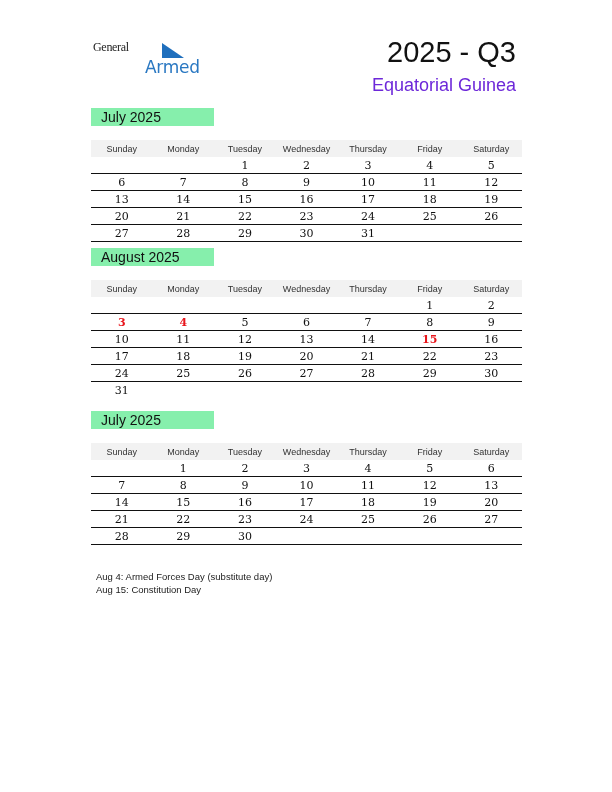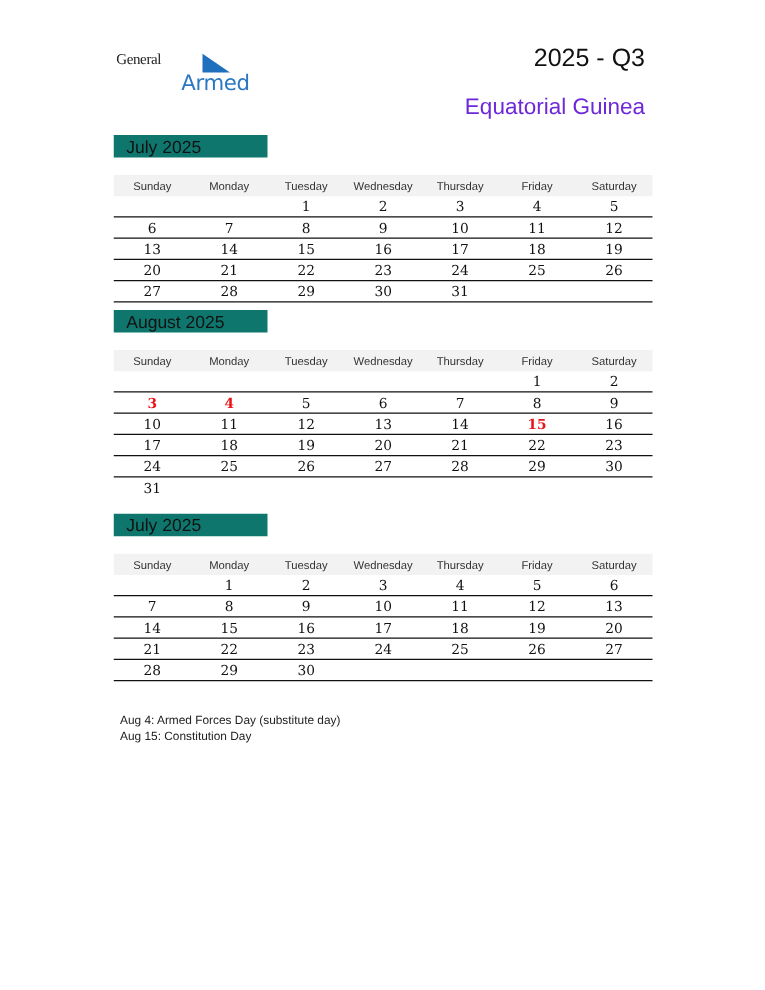--- a/index.html
+++ b/index.html
@@ -1,24 +1,24 @@
 <!DOCTYPE html>
 <html><head>
 <meta charset="utf-8">
 <style>
   html, body { margin: 0; padding: 0; background: #ffffff; }
   body { width: 612px; height: 792px; position: relative; overflow: hidden; font-family: "Liberation Sans", sans-serif; color: #111; }
   .logo { position: absolute; left: 93px; top: 40px; width: 95px; height: 40px; }
   .logo-general { position: absolute; left: 0; top: 0; font-family: Liberation Serif, serif; font-size: 12px; color: #222; letter-spacing: -0.3px; }
   .logo-blue { position: absolute; left: 52px; top: 17px; font-family: "DejaVu Sans", sans-serif; font-size: 17px; color: #2a78c2; letter-spacing: -0.3px; }
   .logo-tri { position: absolute; left: 69px; top: 3px; width: 0; height: 0; border-left: 22px solid #1f6fbd; border-top: 15px solid transparent; }
-  .title { position: absolute; right: 96px; top: 36px; font-size: 20px; color: #111; text-align: left; }
+  .title { position: absolute; right: 96px; top: 36px; font-size: 29px; color: #111; text-align: left; }
   .country { position: absolute; right: 96px; top: 75px; font-size: 18px; color: #6d28d9; text-align: right; }
   .month { position: absolute; left: 91px; width: 431px; }
-  .month-label { width: 123px; height: 18px; background: #0f766e; font-size: 14px; line-height: 18px; padding-left: 10px; box-sizing: border-box; color: #111; }
+  .month-label { width: 123px; height: 18px; background: #86efac; font-size: 14px; line-height: 18px; padding-left: 10px; box-sizing: border-box; color: #111; }
   .dow-row { display: flex; margin-top: 14px; background: #f2f2f2; height: 17px; align-items: center; }
   .dow { flex: 1; text-align: center; font-size: 9px; color: #333; }
   .week { display: flex; height: 16px; align-items: center; border-bottom: 1.3px solid #111; box-sizing: content-box; }
   .week.noline { border-bottom: none; }
   .day { flex: 1; text-align: center; font-family: "DejaVu Serif", serif; font-size: 11px; color: #111; }
   .day.holiday { color: #e8151b; font-weight: bold; }
   .notes { position: absolute; left: 96px; top: 570px; font-size: 9.5px; color: #222; line-height: 13.3px; }
 </style>
 </head>
 <body>

